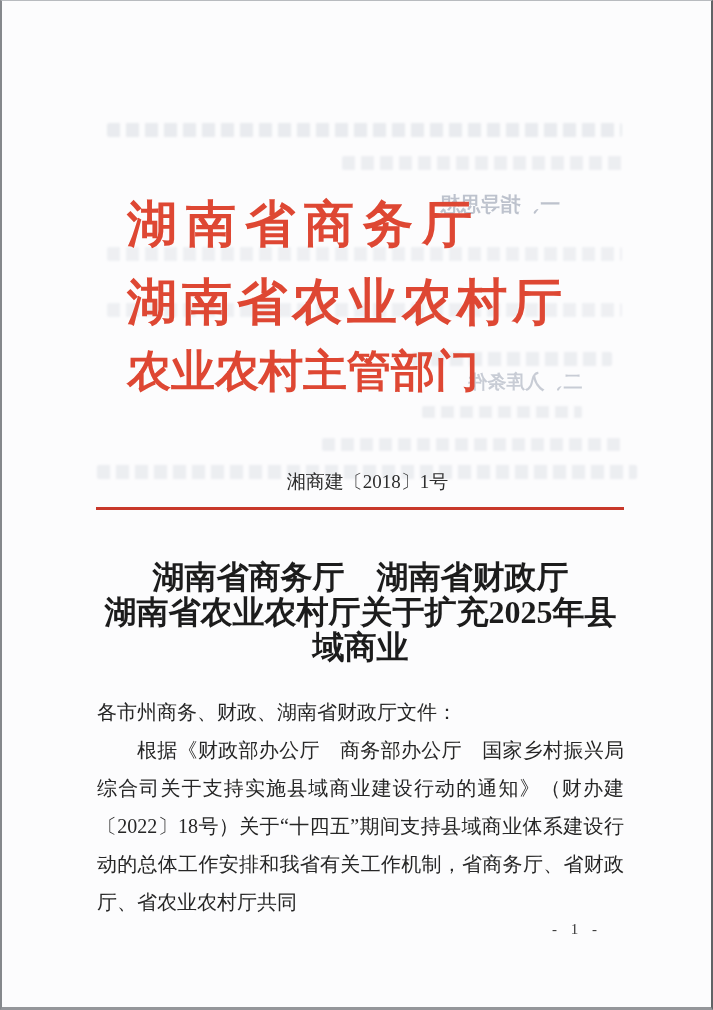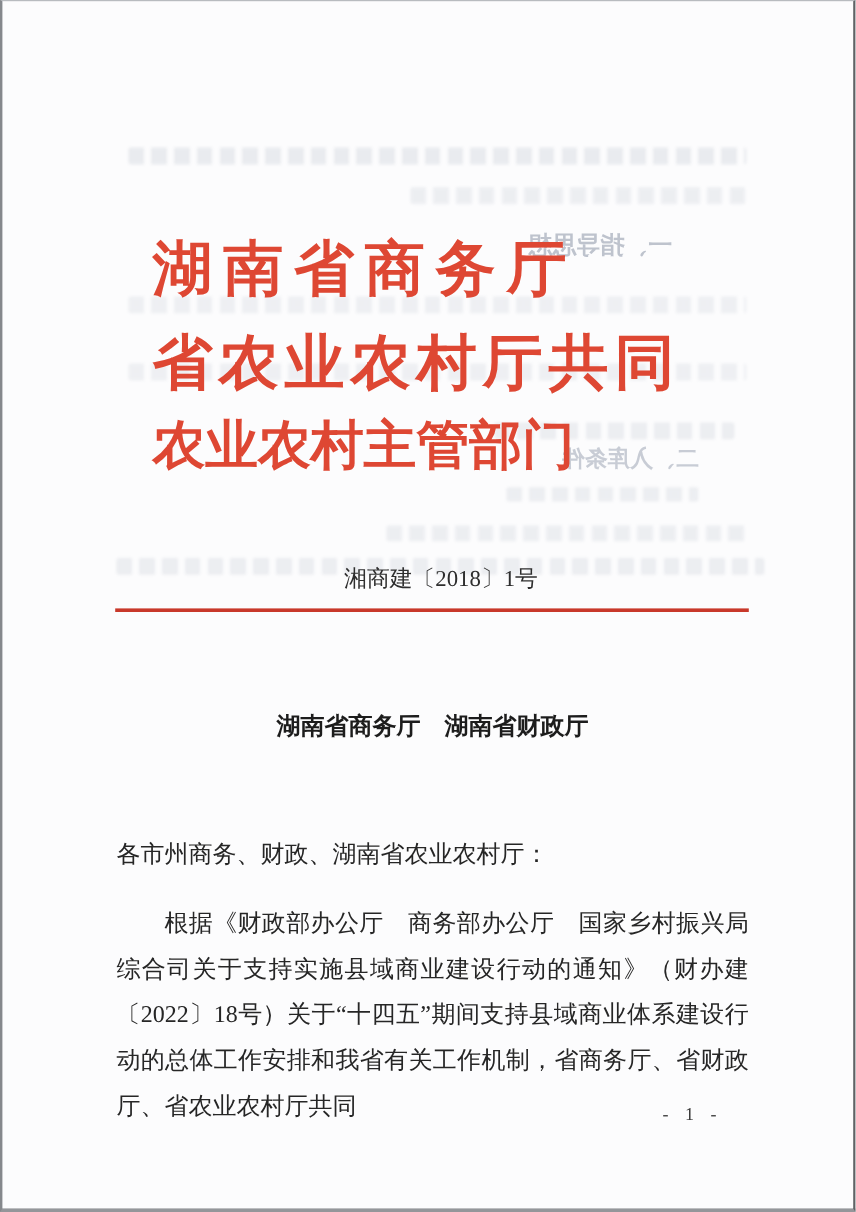--- a/index.html
+++ b/index.html
@@ -73,42 +73,42 @@
     position: absolute;
     top: 506px;
     left: 94px;
     width: 528px;
     height: 3px;
     background: #c8382a;
   }
   
   .title {
     position: absolute;
-    top: 588px;
+    top: 559px;
     left: 95px;
     width: 527px;
     text-align: center;
-    font-size: 20px;
+    font-size: 32px;
     font-weight: bold;
     color: #1c1c1c;
     line-height: 35px;
   }
   
   .body-text {
     position: absolute;
     top: 692px;
     left: 95px;
     width: 527px;
     font-size: 20px;
     line-height: 38px;
     color: #262626;
     text-align: justify;
   }
   .body-text p { margin: 0; }
-  .body-text p.para { text-indent: 2em; margin-top: 20px; }
+  .body-text p.para { text-indent: 2em; }
   
   .page-number {
     position: absolute;
     top: 920px;
     left: 550px;
     font-size: 15px;
     color: #3a3a3a;
     letter-spacing: 5px;
     white-space: nowrap;
   }
@@ -126,32 +126,33 @@
     <div class="strip" style="top:302px; left:105px; width:515px; opacity:.22;"></div>
     <div class="strip" style="top:351px; left:410px; width:200px; opacity:.26;"></div>
     <div class="bleed-text" style="top:368px; left:466px; font-size:19px; opacity:.45;">二、入库条件</div>
     <div class="strip" style="top:405px; left:420px; width:160px; height:12px; opacity:.25;"></div>
     <div class="strip" style="top:437px; left:320px; width:300px; height:13px; opacity:.24;"></div>
     <div class="strip" style="top:464px; left:95px; width:540px; opacity:.26;"></div>
   </div>
 
   <div>
     <div class="lh l1">湖南省商务厅</div>
-    <div class="lh l2">省农业农村厅共同</div>
+    <div class="lh l2">湖南省农业农村厅</div>
     <div class="lh l3">农业农村主管部门</div>
   </div>
 
   <div class="doc-number">湘商建〔2018〕1号</div>
 
   <div class="red-divider"></div>
 
   <div class="title">
     <div>湖南省商务厅　湖南省财政厅</div>
+    <div>湖南省农业农村厅关于扩充2025年县域商业</div>
   </div>
 
   <div class="body-text">
-    <p class="salutation">各市州商务、财政、湖南省农业农村厅：</p>
+    <p class="salutation">各市州商务、财政、湖南省财政厅文件：</p>
     <p class="para">根据《财政部办公厅　商务部办公厅　国家乡村振兴局综合司关于支持实施县域商业建设行动的通知》（财办建〔2022〕18号）关于“十四五”期间支持县域商业体系建设行动的总体工作安排和我省有关工作机制，省商务厅、省财政厅、省农业农村厅共同</p>
   </div>
 
   <div class="page-number">- 1 -</div>
 
 </div>
 
 </body></html>

